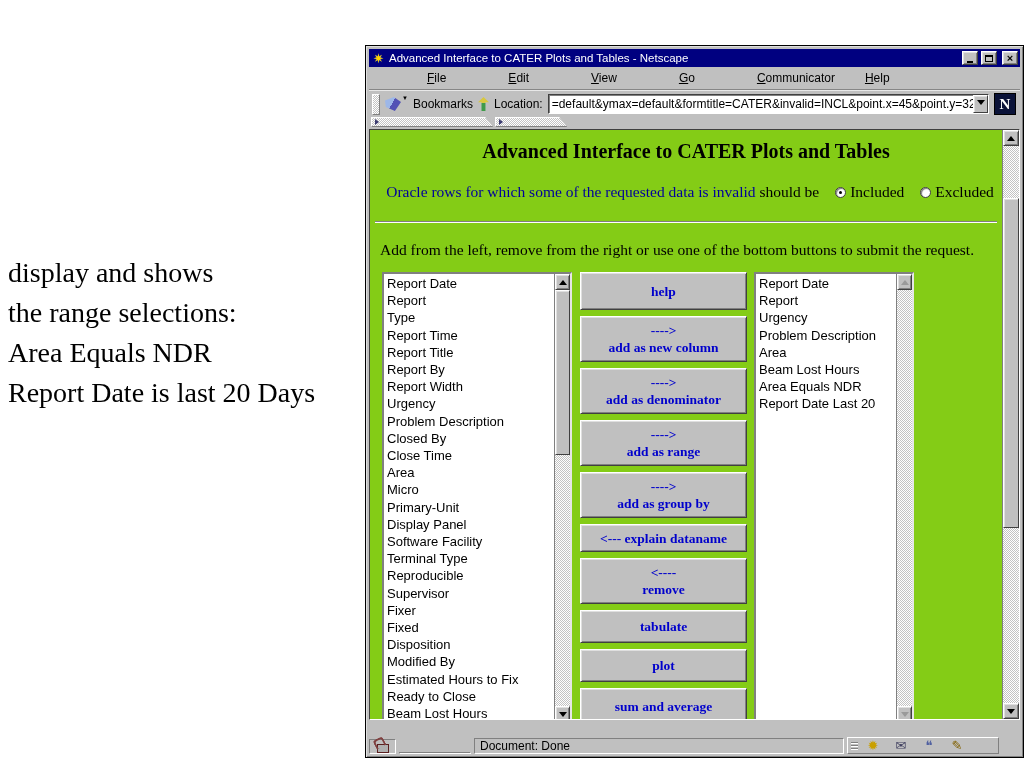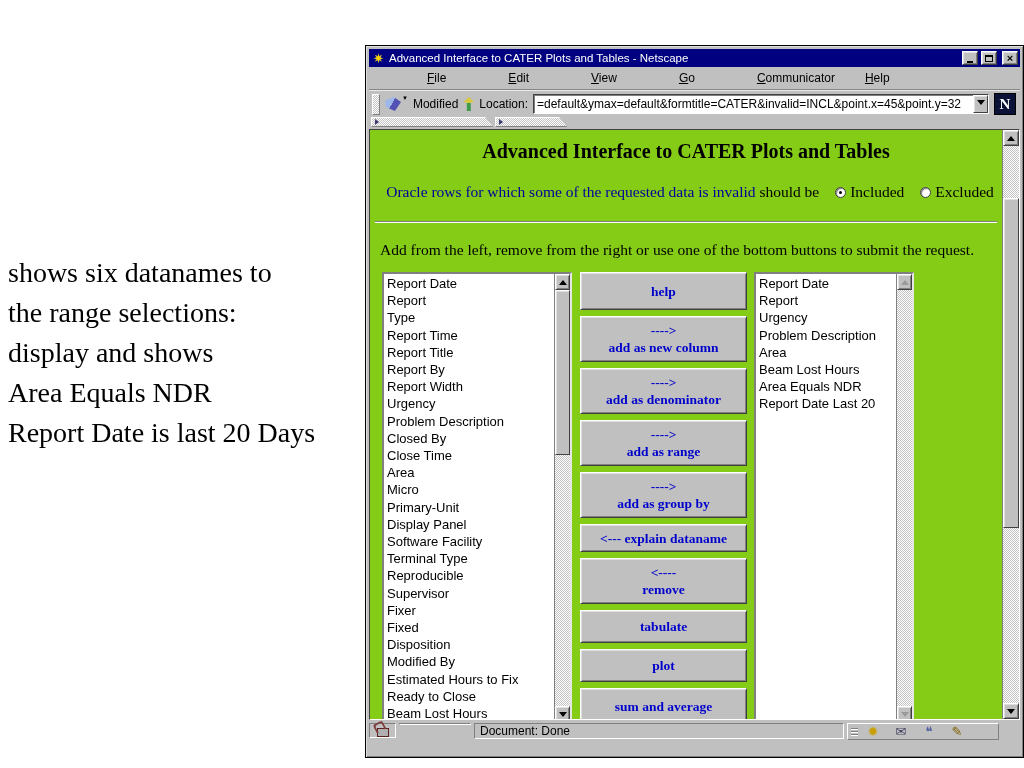--- a/index.html
+++ b/index.html
@@ -114,21 +114,21 @@
           color:#0000cc; font-family:"Liberation Serif",serif; font-weight:bold; font-size:13.5px;
           display:flex; flex-direction:column; align-items:center; justify-content:center;
           line-height:17px; text-align:center; flex:0 0 auto; }
   .h38{height:38px;} .h46{height:46px;} .h28{height:28px;} .h33{height:33px;} .h36{height:36px;}
 
   
   .vscroll { width:17px; flex:0 0 auto; display:flex; flex-direction:column; border-left:1px solid #808080; }
   .vthumb { top:52px; height:330px; }
 
   
-  .statusbar { height:31px; flex:0 0 auto; margin-top:3px; display:flex; gap:3px; align-items:flex-start; }
+  .statusbar { height:31px; flex:0 0 auto; margin-top:3px; display:flex; gap:3px; align-items:flex-end; }
   .panel-sunken { border:1px solid; border-color:#808080 #fff #fff #808080; }
   .panel-raised { border:1px solid; border-color:#fff #808080 #808080 #fff; }
   .lock-panel { width:27px; display:flex; align-items:center; justify-content:center; }
   .lock { position:relative; width:12px; height:9px; background:#b0b0b0; border:1px solid #5a2020; margin-top:4px; }
   .lock::before { content:""; position:absolute; left:-4px; top:-7px; width:7px; height:8px;
                   border:2px solid #804040; border-bottom:none; border-radius:4px 4px 0 0;
                   transform:rotate(-28deg); }
   .empty-panel { width:72px; }
   .doc-panel { flex:1; display:flex; align-items:center; font-size:12px; padding:0 5px; }
   .comp-bar { width:152px; display:flex; align-items:center; gap:2px; padding:0 3px; }
@@ -137,23 +137,22 @@
   .comp-icon { width:26px; text-align:center; font-size:13px; }
   .resize-grip { width:18px; background:repeating-linear-gradient(135deg,#fff 0 1px,#808080 1px 2px,#c0c0c0 2px 5px);
                  clip-path:polygon(100% 0,100% 100%,0 100%); }
 </style>
 </head>
 <body>
 
 <div class="canvas">
 
   <div class="annotation">
-    <div>shows six datanames to</div>
+    <div>display and shows</div>
     <div>the range selections:</div>
-    <div>display and shows</div>
     <div>Area Equals NDR</div>
     <div>Report Date is last 20 Days</div>
   </div>
 
   <div class="browser">
 
     <div class="titlebar">
       <span class="ns-star">✷</span>
       <span class="win-title">Advanced Interface to CATER Plots and Tables - Netscape</span>
       <span class="winbtn">
@@ -171,21 +170,21 @@
       <span class="menu-item">View</span>
       <span class="menu-item">Go</span>
       <span class="menu-item">Communicator</span>
       <span class="menu-item help">Help</span>
     </div>
 
     <div class="toolbar">
       <span class="grippy dither"></span>
       <span class="bm-icon"></span>
       <span class="tiny-caret">▼</span>
-      <span class="tool-label">Modified</span>
+      <span class="tool-label">Bookmarks</span>
       <span class="loc-icon"></span>
       <span class="tool-label">Location:</span>
       <span class="loc-field">
         <span class="loc-text">=default&amp;ymax=default&amp;formtitle=CATER&amp;invalid=INCL&amp;point.x=45&amp;point.y=32</span>
         <span class="loc-drop">
             <span class="tri-down" style="margin-top:0"></span>
           </span>
       </span>
       <span class="ns-logo">N</span>
     </div>

